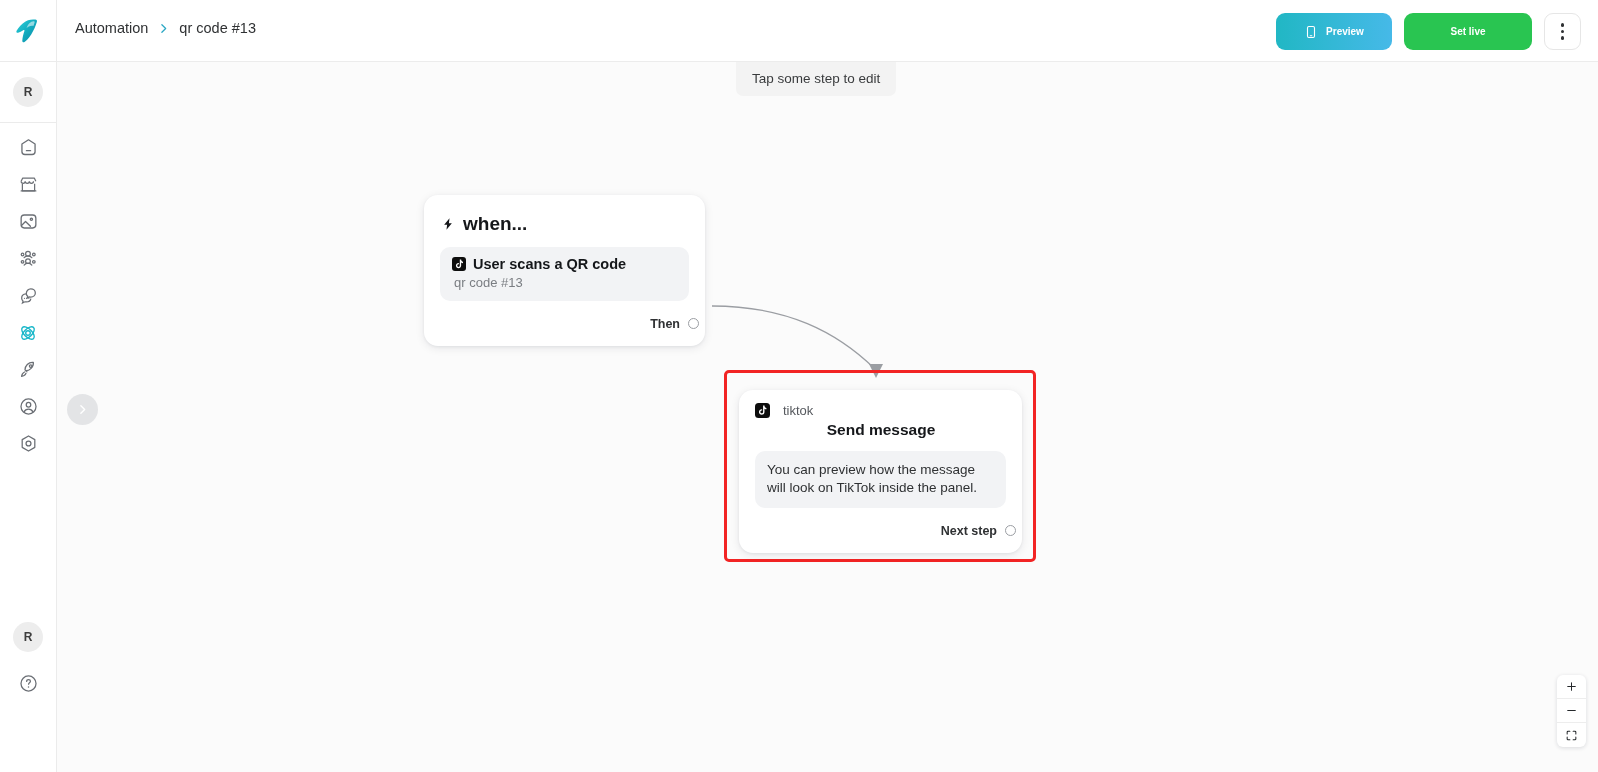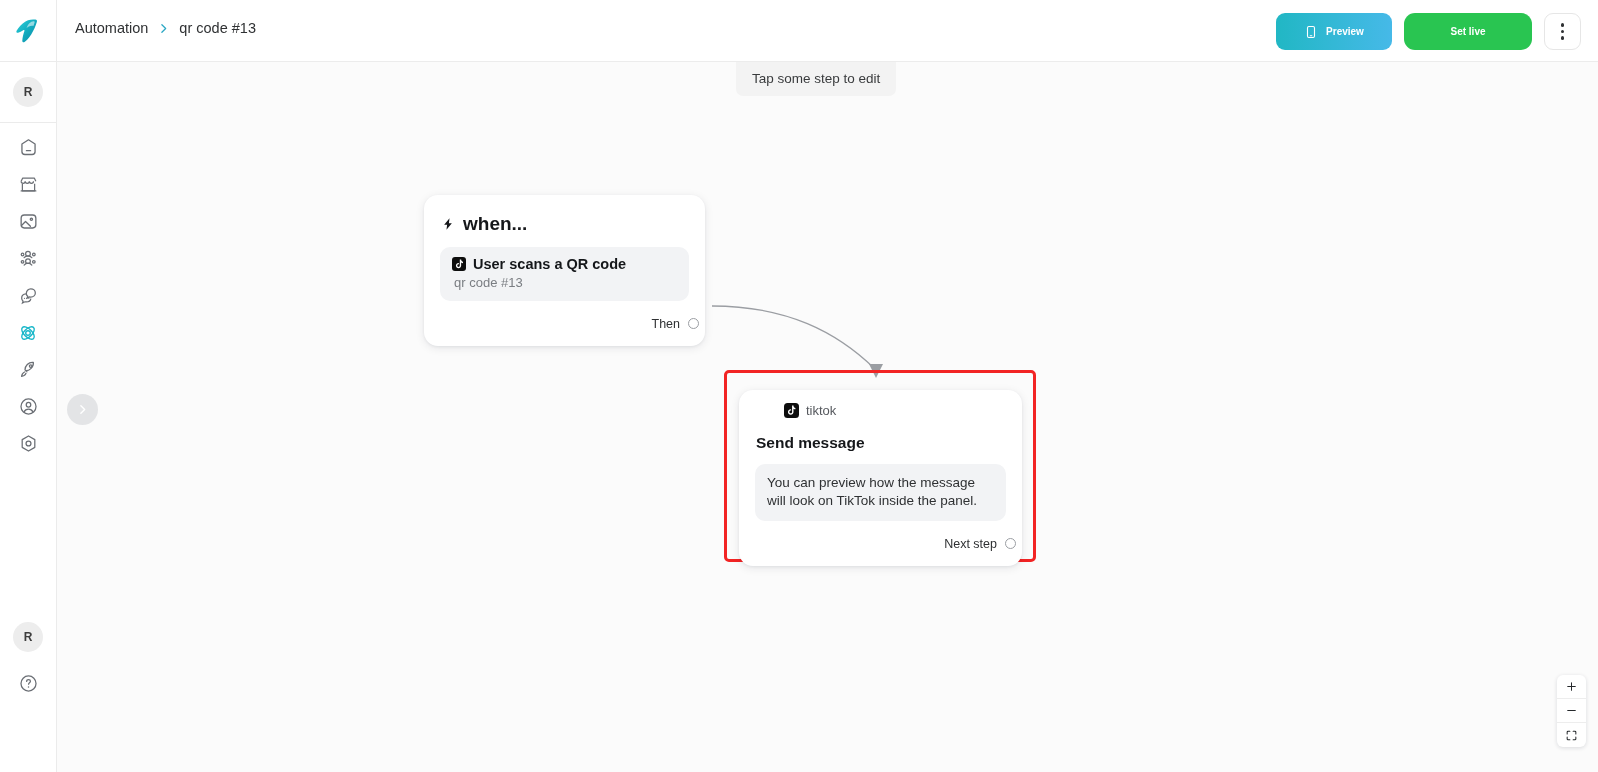--- a/index.html
+++ b/index.html
@@ -68,21 +68,21 @@
     display: flex; align-items: center; gap: 12px;
   }
   .btn {
     height: 37px; border: none; border-radius: 9px;
     font-family: "Liberation Sans", sans-serif;
     font-size: 10px; font-weight: 700; color: #fff;
     display: flex; align-items: center; justify-content: center; gap: 8px;
     cursor: pointer; padding: 0 22px;
   }
   .btn-preview { background: linear-gradient(90deg, #21b7c4 0%, #46b9e8 100%); width: 116px; padding: 0; }
-  .btn-setlive { background: #29c551; width: 128px; padding: 0; border-radius: 11px; }
+  .btn-setlive { background: #29c551; width: 128px; padding: 0; }
   .btn-kebab {
     width: 37px; height: 37px; border-radius: 9px;
     background: #ffffff; border: 1px solid #e6e6e6;
     display: flex; align-items: center; justify-content: center;
     cursor: pointer; gap: 3px; flex-direction: column;
   }
   .kdot { width: 3.5px; height: 3.5px; border-radius: 50%; background: #2f3133; }
 
   
   .canvas {
@@ -126,41 +126,41 @@
   .trigger-body {
     background: #f2f3f5; border-radius: 10px;
     padding: 9px 12px 11px;
   }
   .trigger-row { display: flex; align-items: center; gap: 7px; text-align: center; }
   .trigger-title { font-size: 14.5px; font-weight: 700; color: #15171a; }
   .trigger-sub { font-size: 13px; color: #7a7d82; margin-top: 3px; margin-left: 2px; }
   .node-foot {
     display: flex; align-items: center; justify-content: flex-end; gap: 8px;
     height: 45px; padding-right: 2px;
-    font-size: 12.5px; font-weight: 400; color: #2f3133;
+    font-size: 12.5px; font-weight: 700; color: #2f3133;
   }
   .handle {
     width: 11px; height: 11px; border-radius: 50%;
     background: #ffffff; border: 1.6px solid #9b9ea3;
     box-sizing: border-box;
   }
   .handle.out { margin-right: -12px; }
 
   .selection-box {
     position: absolute; left: 667px; top: 308px;
     width: 312px; height: 192px;
     border: 3px solid #f22424; border-radius: 5px;
   }
   .node-action {
     position: absolute; left: 12px; top: 17px;
     width: 283px; padding: 13px 16px 0;
   }
-  .action-brand { display: flex; align-items: center; gap: 7px; margin-left: 29px; }
+  .action-brand { display: flex; align-items: center; gap: 13px; }
   .action-brand-name { font-size: 13px; color: #56595e; }
-  .action-title { font-size: 15.5px; font-weight: 700; color: #15171a; margin: 16px 0 0 1px; }
+  .action-title { font-size: 15.5px; font-weight: 700; color: #15171a; margin: 3px 0 0 1px; text-align: center; }
   .action-bubble {
     background: #f2f3f5; border-radius: 10px;
     margin-top: 12px; padding: 10px 12px 11px;
     font-size: 13.5px; line-height: 1.35; color: #2f3133;
   }
 
   .tiktok-ico {
     width: 15px; height: 15px; border-radius: 3.5px;
     background: #0d0d0d; display: flex; align-items: center; justify-content: center;
     flex: 0 0 auto;

